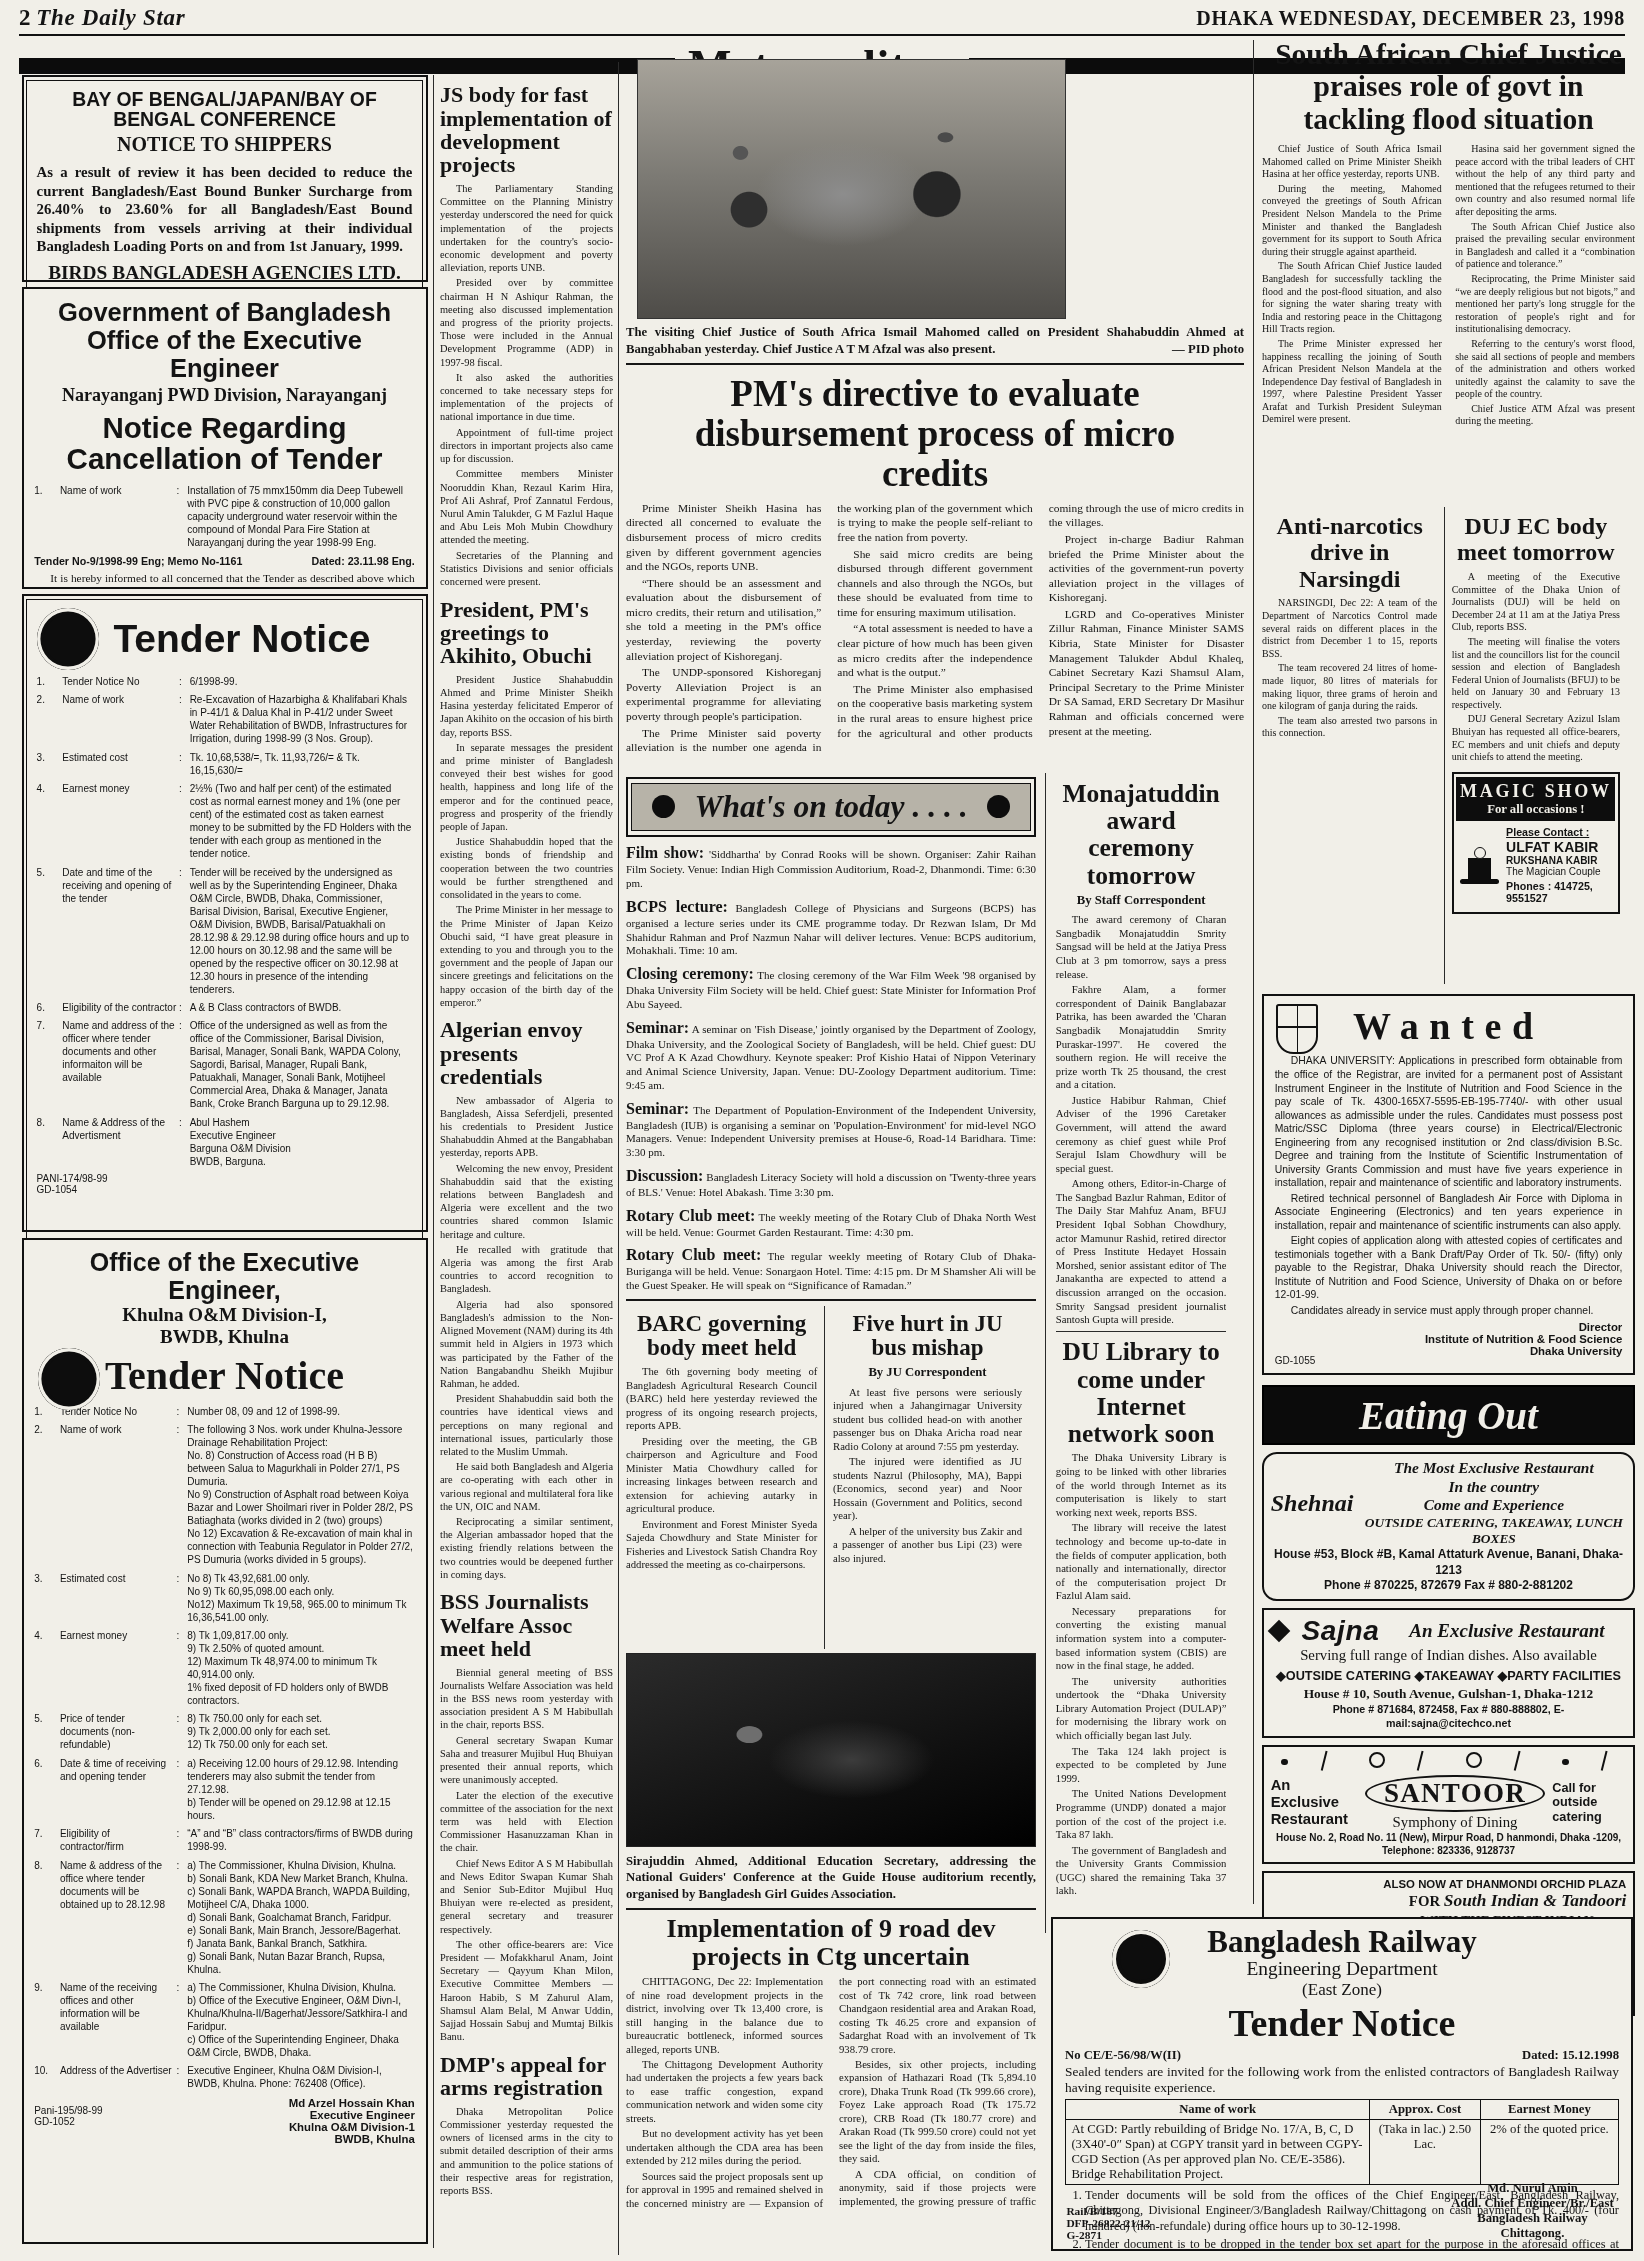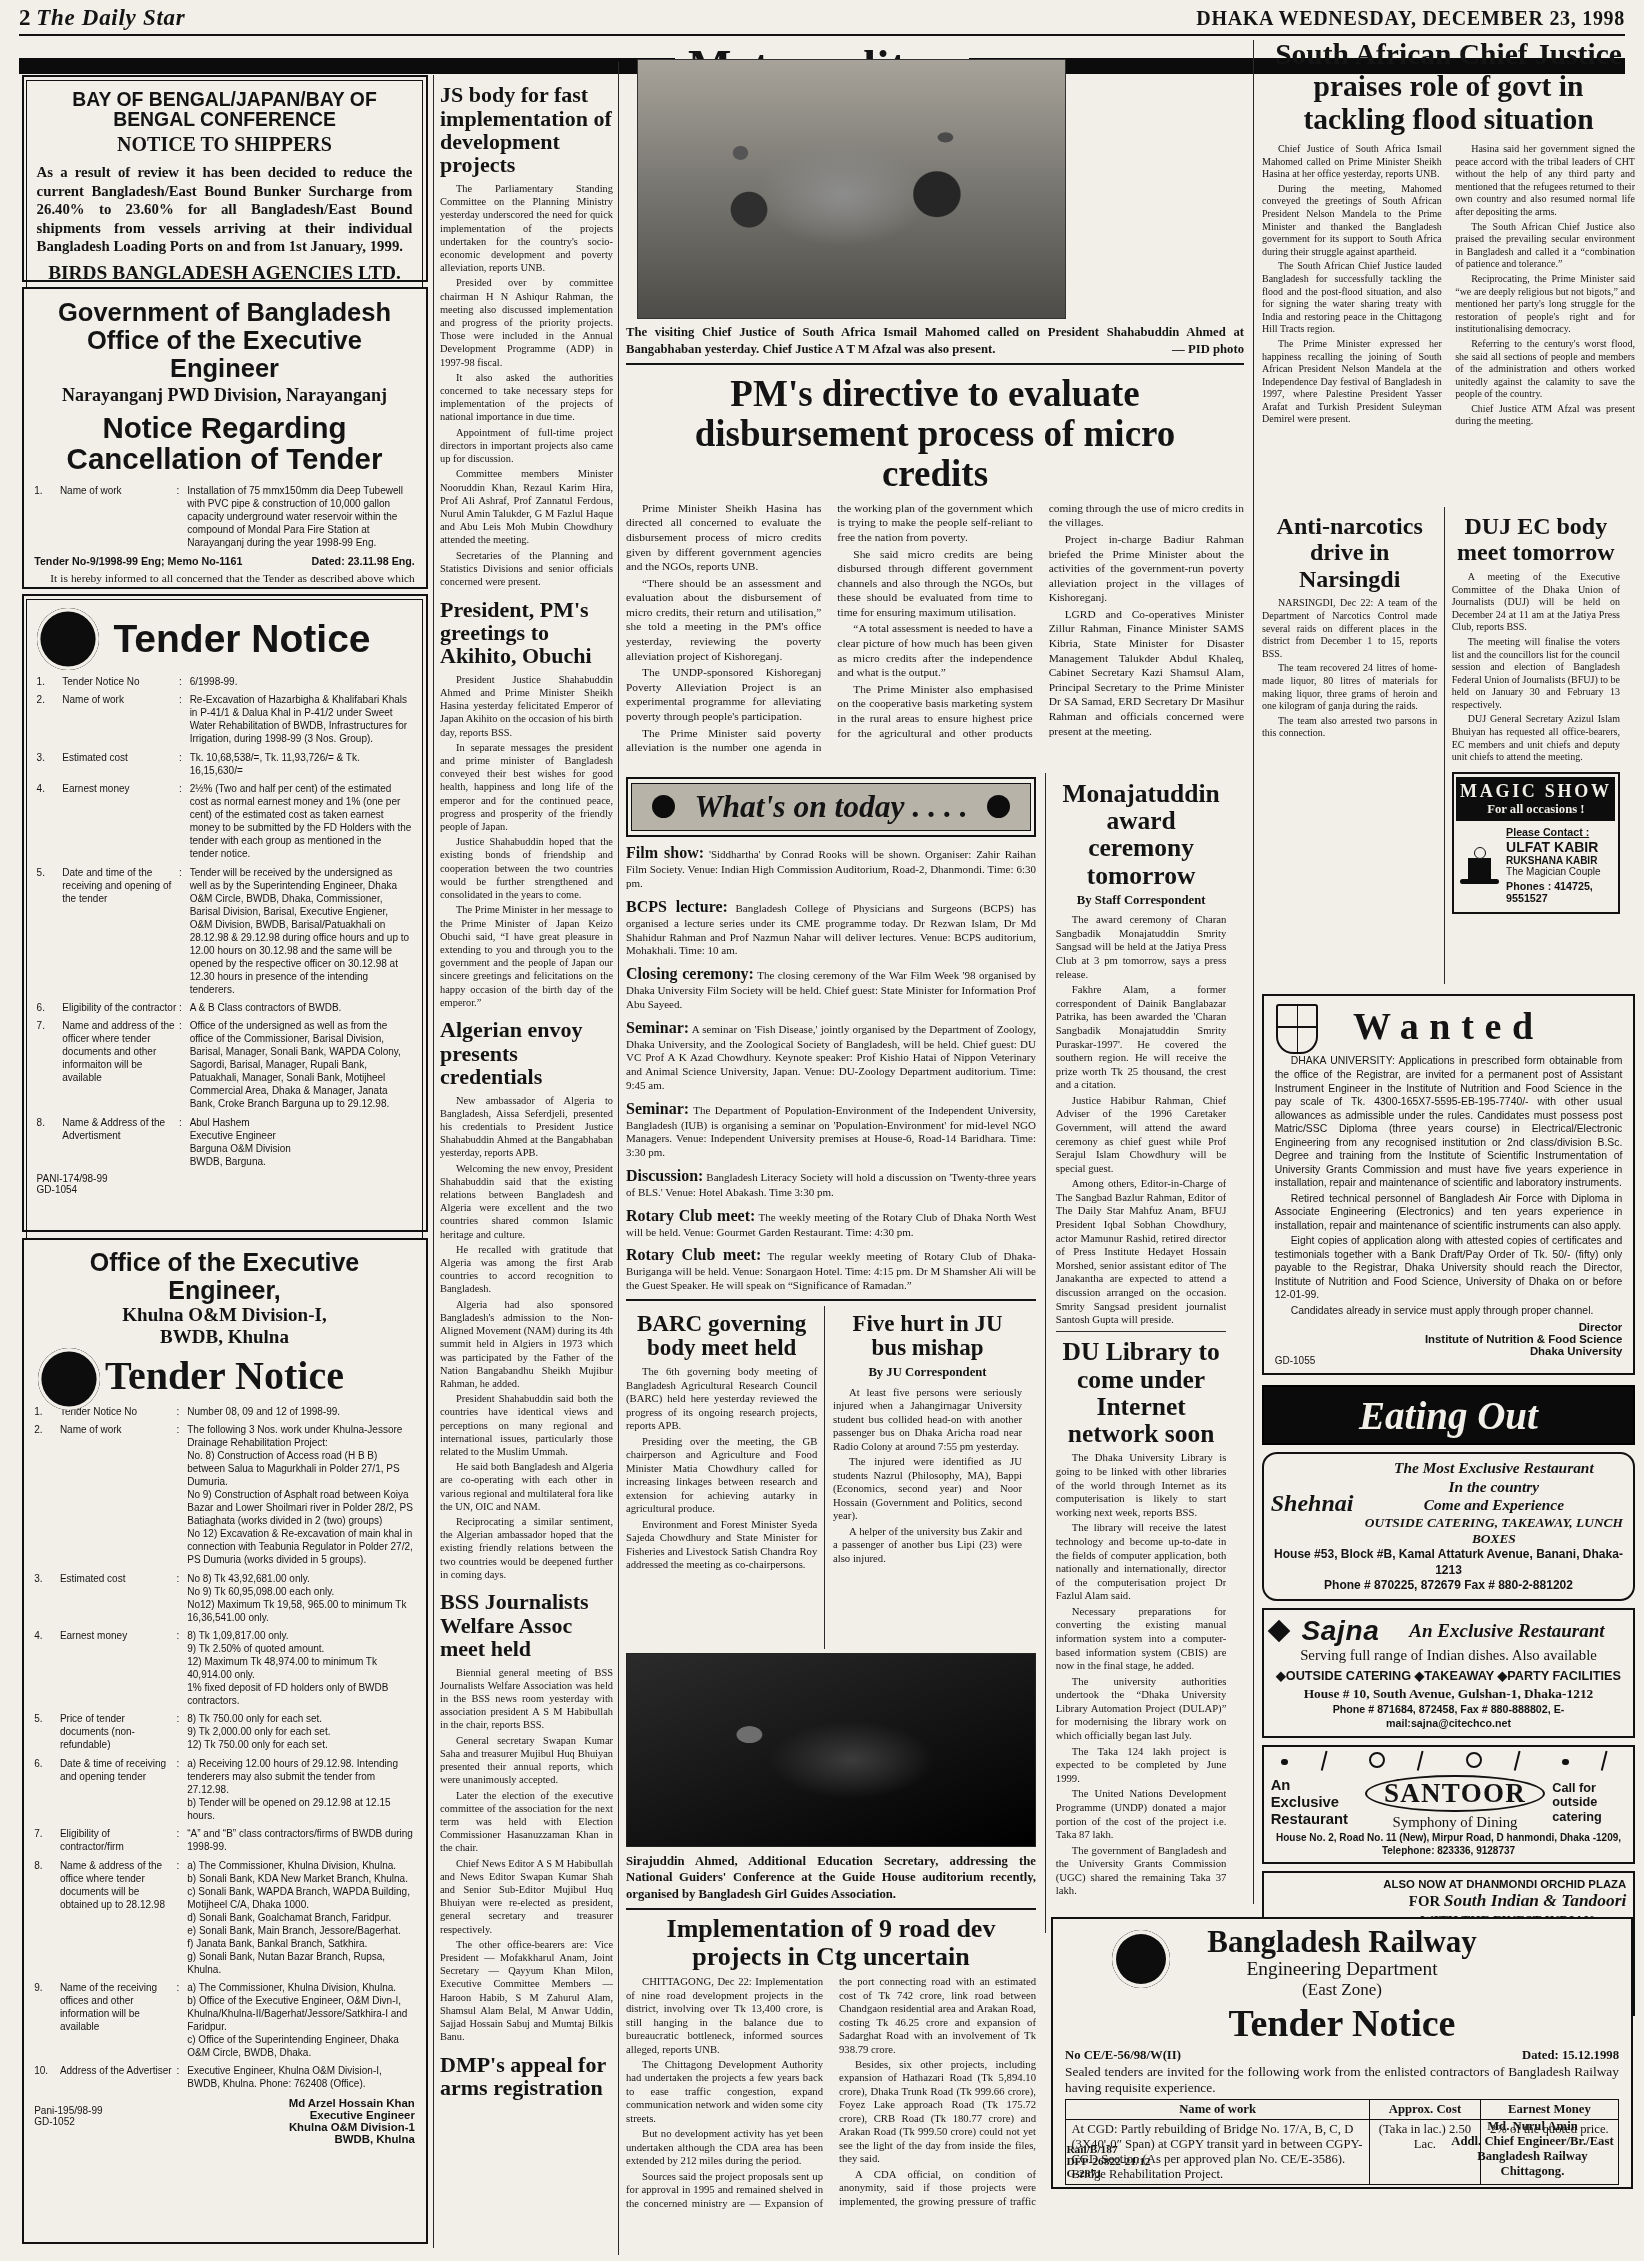--- a/index.html
+++ b/index.html
@@ -141,21 +141,21 @@
   .sanrow{display:flex;align-items:center;gap:6.7px;}
   .sanleft{width:87px;font-weight:900;font-size:14.8px;font-family:"Liberation Sans",sans-serif;line-height:1.15;}
   .sanmid{flex:1;text-align:center;}
   .sanlogo{display:inline-block;font-size:27px;font-weight:700;letter-spacing:1.3px;border:2px solid #111;border-radius:50%;padding:1.3px 17.4px;}
   .santag{font-size:14.8px;margin-top:1.3px;}
   .sanright{width:74px;font-weight:900;font-size:12.7px;font-family:"Liberation Sans",sans-serif;line-height:1.15;}
   .saj2top{text-align:right;font-family:"Liberation Sans",sans-serif;font-weight:900;font-size:11.4px;}
   .saj2for{text-align:right;font-size:14.8px;font-weight:700;}
   .saj2for .script{font-style:italic;font-size:17.4px;}
   
-  .rail{position:absolute;left:1051px;top:1917px;width:582px;height:272px;border:2.7px solid #111;
+  .rail{position:absolute;left:1051px;top:1917px;width:582px;height:334px;border:2.7px solid #111;
         background:#f1efe8;padding:6.7px 12px;overflow:hidden;}
   .railhead{text-align:center;position:relative;}
   .wheel{position:absolute;left:47px;top:4px;width:58px;height:58px;border-radius:50%;background:#0d0d0d;
          box-shadow:inset 0 0 0 4px #f1efe8, inset 0 0 0 8px #0d0d0d;}
   .rorg{font-size:31px;font-weight:700;line-height:1;}
   .rdept{font-size:19.4px;margin-top:1.3px;}
   .rzone{font-size:17px;}
   .rtitle{font-size:38px;font-weight:700;margin:1.3px 0 2.7px;}
   .rrow{display:flex;justify-content:space-between;font-weight:700;font-size:12.7px;}
   .rintro{font-size:13.4px;margin:1.3px 0;text-align:justify;}
@@ -442,20 +442,24 @@
 
       <p class="para" data-name="paragraph">Biennial general meeting of BSS Journalists Welfare Association was held in the BSS news room yesterday with association president A S M Habibullah in the chair, reports BSS.</p>
           <p class="para" data-name="paragraph">General secretary Swapan Kumar Saha and treasurer Mujibul Huq Bhuiyan presented their annual reports, which were unanimously accepted.</p>
           <p class="para" data-name="paragraph">Later the election of the executive committee of the association for the next term was held with Election Commissioner Hasanuzzaman Khan in the chair.</p>
           <p class="para" data-name="paragraph">Chief News Editor A S M Habibullah and News Editor Swapan Kumar Shah and Senior Sub-Editor Mujibul Huq Bhuiyan were re-elected as president, general secretary and treasurer respectively.</p>
           <p class="para" data-name="paragraph">The other office-bearers are: Vice President — Mofakkharul Anam, Joint Secretary — Qayyum Khan Milon, Executive Committee Members — Haroon Habib, S M Zahurul Alam, Shamsul Alam Belal, M Anwar Uddin, Sajjad Hossain Sabuj and Mumtaj Bilkis Banu.</p>
         </div>
     </article>
     <article data-name="article-dmp-appeal">
       <h3 class="bh" data-name="article-headline">DMP's appeal for arms registration</h3>
+      <div data-name="article-body">
+
+      <p class="para" data-name="paragraph">Dhaka Metropolitan Police Commissioner yesterday requested the owners of licensed arms in the city to submit detailed description of their arms and ammunition to the police stations of their respective areas for registration, reports BSS.</p>
+        </div>
     </article>
   </div>
 
   <div class="cwrap" data-name="middle-section">
     <div class="photo1" data-name="photo-chief-justice-meeting"></div>
     <div class="caption" data-name="photo-caption">
       <span data-name="caption-text">The visiting Chief Justice of South Africa Ismail Mahomed called on President Shahabuddin Ahmed at Bangabhaban yesterday. Chief Justice A T M Afzal was also present.</span>
       <span class="credit" data-name="photo-credit">— PID photo</span>
     </div>
     <hr class="hrule" data-name="divider">

